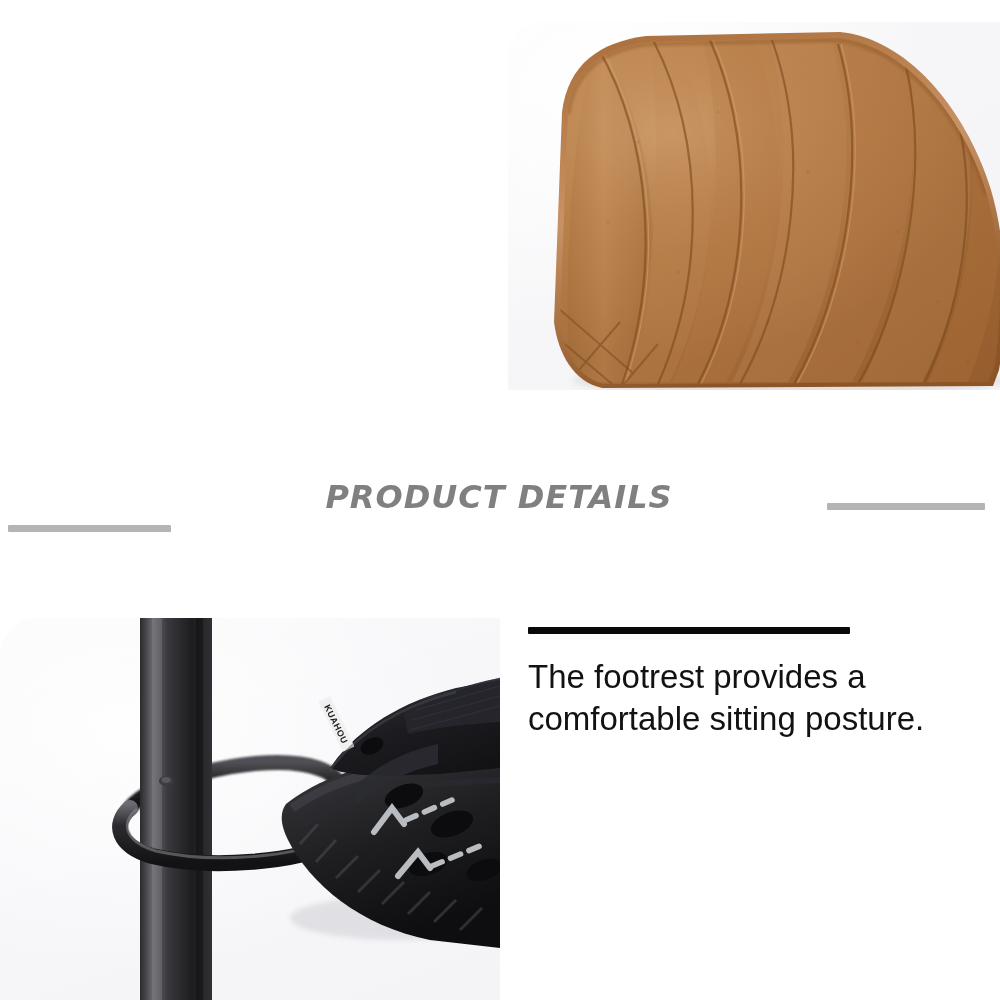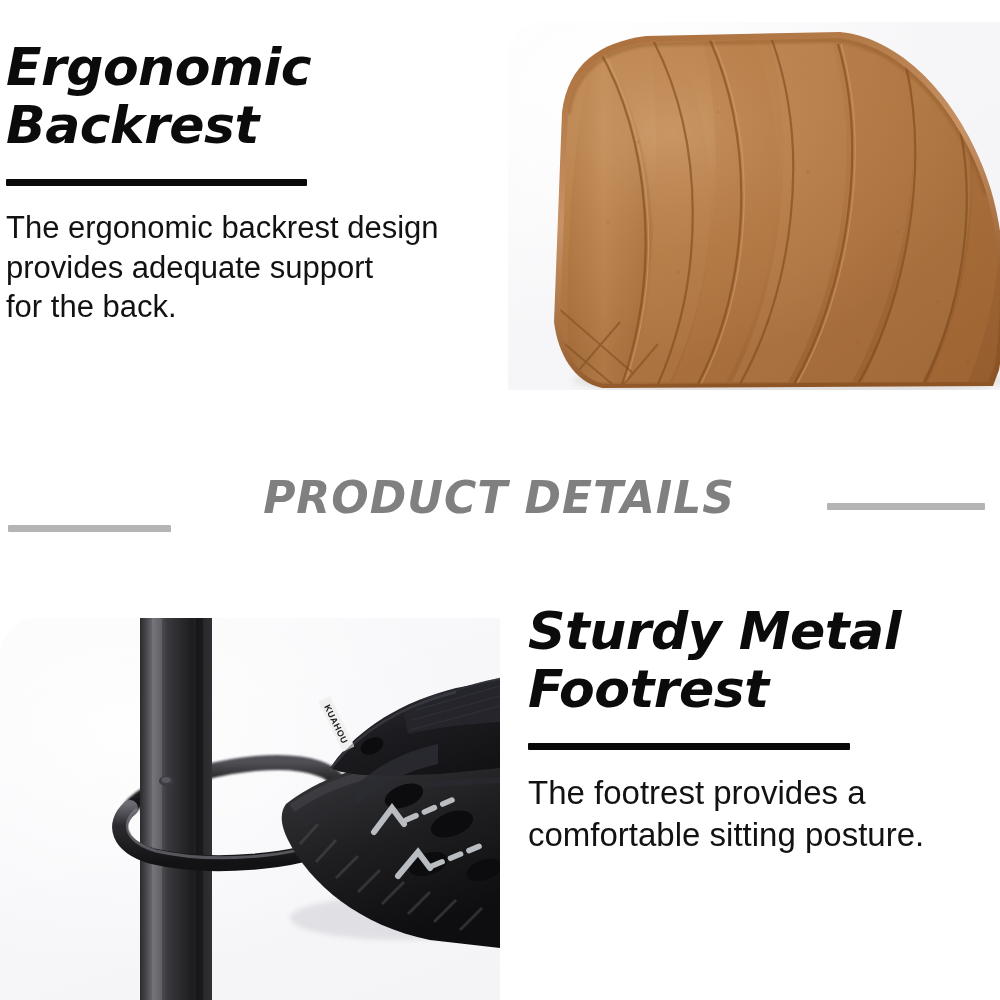--- a/index.html
+++ b/index.html
@@ -116,21 +116,21 @@
     margin-right: 15px;
     align-self: flex-end;
     margin-bottom: 28px;
   }
   #divider-title {
     flex: 1 1 auto;
     text-align: center;
     font-family: "DejaVu Sans", sans-serif;
     font-weight: bold;
     font-style: italic;
-    font-size: 44px;
+    font-size: 32px;
     letter-spacing: 1px;
     color: #808080;
     white-space: nowrap;
     padding-bottom: 6px;
   }
 
   
   .photo-panel {
     position: absolute;
     overflow: hidden;
@@ -171,28 +171,20 @@
     position: absolute;
     left: 0; top: 0; right: 0; bottom: 0;
     background: radial-gradient(ellipse at 25% 30%, rgba(255,255,255,0.9) 0%, rgba(244,243,246,0) 65%);
   }
 </style>
 </head>
 <body>
 
 <div class="page">
 
-  <div class="text-block" id="block-backrest">
-    <h2 class="feature-heading">Ergonomic
-Backrest</h2>
-    <div class="feature-rule"></div>
-    <p class="feature-body">The ergonomic backrest design
-provides adequate support
-for the back.</p>
-  </div>
 
   <div class="photo-panel" id="photo-backrest">
     <div class="shade"></div>
     <svg class="leather-svg" width="492" height="368" viewBox="0 0 492 368">
       <defs>
         <linearGradient id="leatherBase" x1="0" y1="0" x2="1" y2="1">
           <stop offset="0%" stop-color="#c28d58"></stop>
           <stop offset="28%" stop-color="#b8804a"></stop>
           <stop offset="60%" stop-color="#ac7440"></stop>
           <stop offset="100%" stop-color="#9a6030"></stop>
@@ -433,20 +425,18 @@
             <text x="28" y="10" font-family="'Liberation Sans', sans-serif" font-size="9" font-weight="bold" fill="#1a1a1a" text-anchor="middle" letter-spacing="0.5">KUAHOU</text>
           </g>
         </g>
 
         <path d="M 330 152 C 356 116, 400 88, 456 74" stroke="#4c4c55" stroke-width="2.5" fill="none" opacity="0.5"></path>
       </g>
     </svg>
   </div>
 
   <div class="text-block" id="block-footrest">
-    <h2 class="feature-heading">Sturdy Metal
-Footrest</h2>
     <div class="feature-rule"></div>
     <p class="feature-body">The footrest provides a
 comfortable sitting posture.</p>
   </div>
 
 </div>
 
 </body></html>

